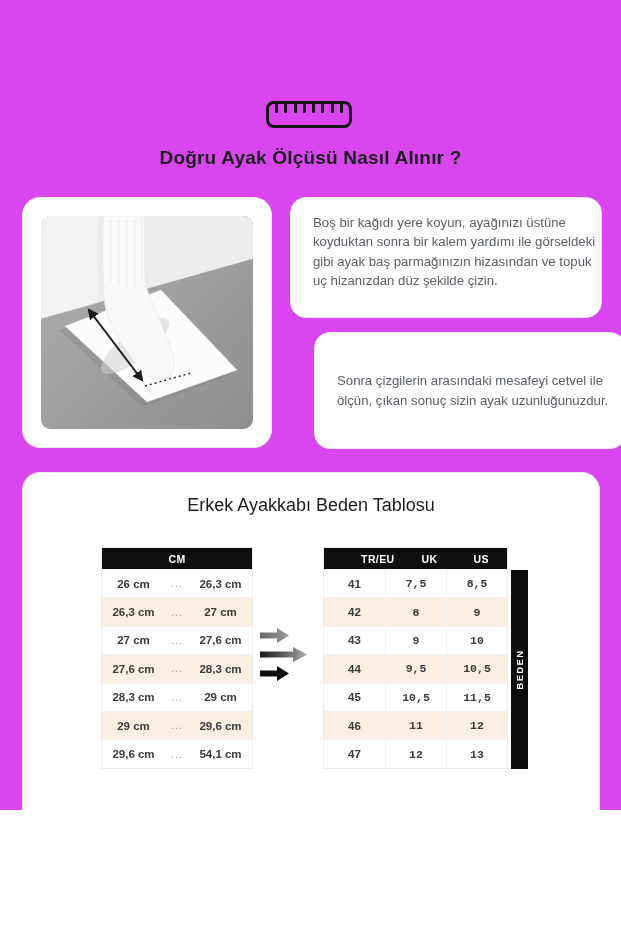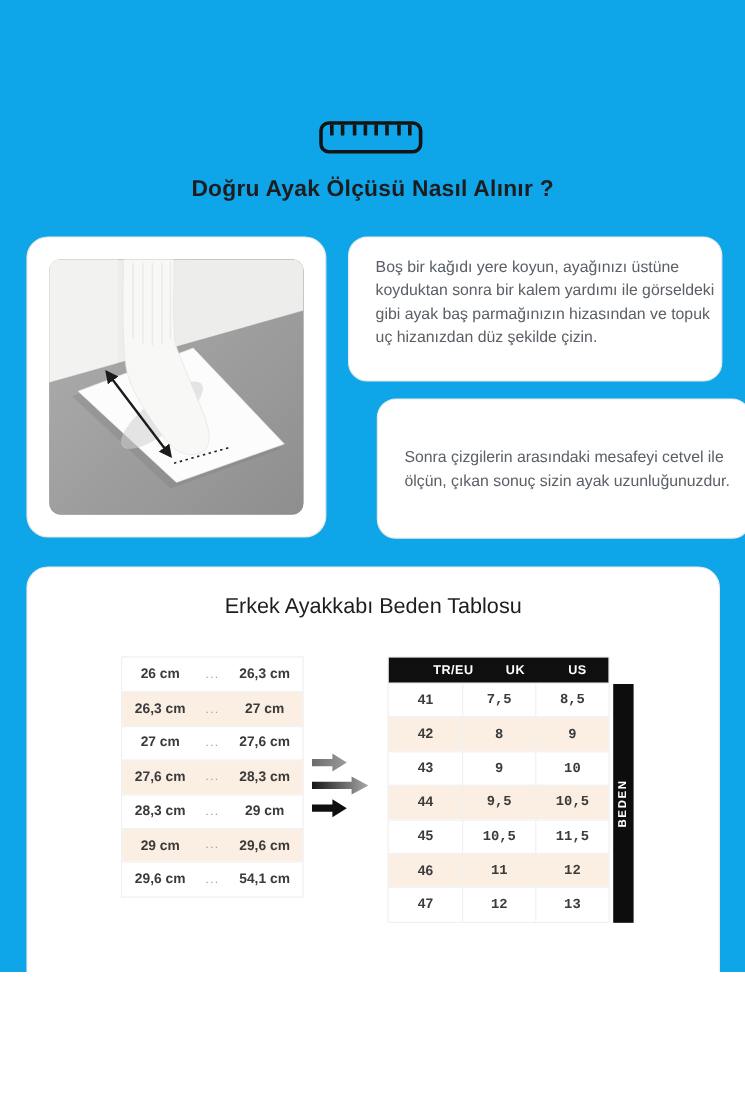--- a/index.html
+++ b/index.html
@@ -1,18 +1,18 @@
 <!DOCTYPE html>
 <html><head>
 <meta charset="utf-8">
 <style>
   * { margin:0; padding:0; box-sizing:border-box; }
   html,body { background:#ffffff; }
   body { font-family:"Liberation Sans", sans-serif; }
-  .page { position:relative; width:621px; height:810px; background:#0ea5e9; overflow:hidden; margin:0 auto; }
+  .page { position:relative; width:621px; height:810px; background:#d946ef; overflow:hidden; margin:0 auto; }
 
   
   .ruler { position:absolute; left:266px; top:101px; width:86px; height:27px;
            border:3px solid #141414; border-radius:8px;
            display:flex; justify-content:space-between; align-items:flex-start; padding:0 6px; }
   .ruler .tick { width:3px; height:9px; background:#141414; border-radius:0 0 1px 1px; }
 
   
   .main-title { position:absolute; left:0; top:147px; width:100%; text-align:center;
                 font-size:19px; font-weight:bold; color:#1d1d1f; letter-spacing:.2px; }
@@ -115,20 +115,21 @@
     <p>Boş bir kağıdı yere koyun, ayağınızı üstüne koyduktan sonra bir kalem yardımı ile görseldeki gibi ayak baş parmağınızın hizasından ve topuk uç hizanızdan düz şekilde çizin.</p>
   </div>
   <div class="note-box note-box-2">
     <p>Sonra çizgilerin arasındaki mesafeyi cetvel ile ölçün, çıkan sonuç sizin ayak uzunluğunuzdur.</p>
   </div>
 
   <div class="size-card">
     <h2 class="size-title">Erkek Ayakkabı Beden Tablosu</h2>
 
     <div class="s-table cm-table">
+      <div class="t-head">CM</div>
       <div class="t-row">
         <span>26 cm</span>
           <span class="dots">...</span>
           <span>26,3 cm</span>
       </div>
       <div class="t-row alt">
         <span>26,3 cm</span>
           <span class="dots">...</span>
           <span>27 cm</span>
       </div>

